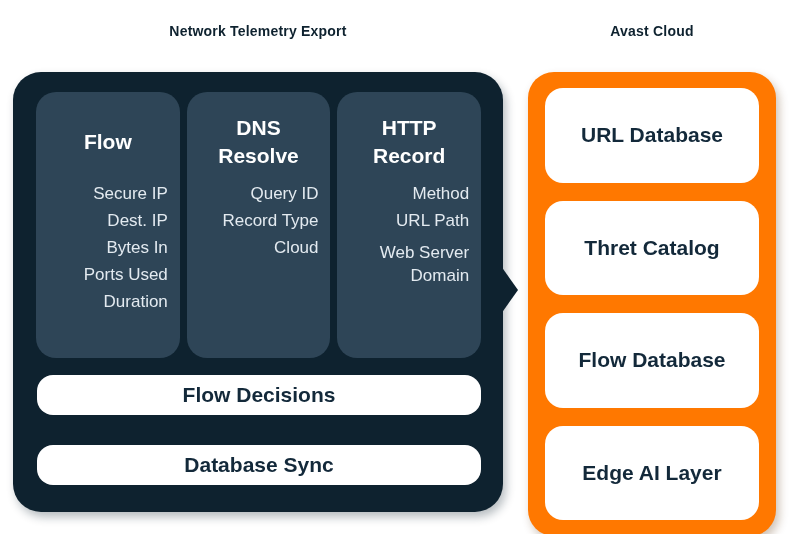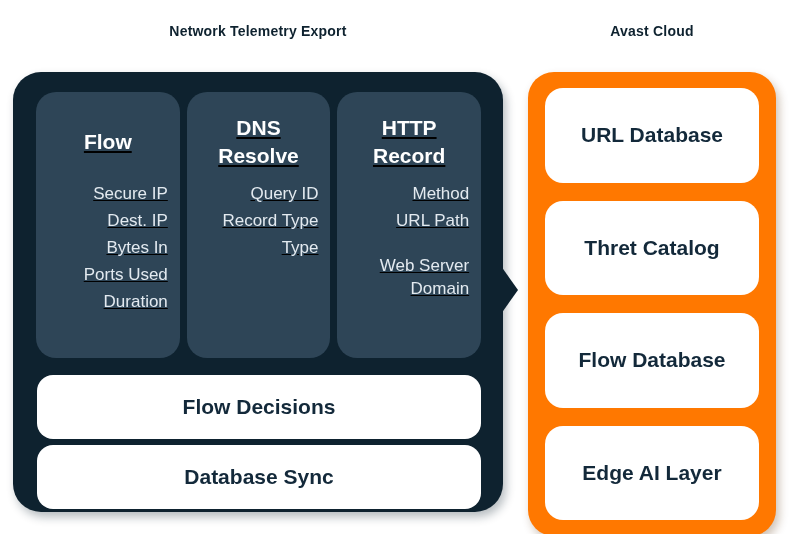--- a/index.html
+++ b/index.html
@@ -32,42 +32,42 @@
     box-shadow:3px 5px 10px rgba(14,34,47,0.30);
   }
   .arrow{
     position:absolute;right:-15px;top:194px;width:17px;height:48px;
     background:var(--navy);
     clip-path:polygon(0 0,100% 50%,0 100%);
   }
 
   .columns{
     position:absolute;left:23px;top:20px;right:22px;height:266px;
-    display:flex;gap:7px;text-decoration:underline;
+    display:flex;gap:7px;
   }
   .col{
     flex:1;background:var(--slate);border-radius:20px;
     display:flex;flex-direction:column;align-items:center;
     padding-top:16px;
   }
   .col-header{
     width:104px;height:68px;
     display:flex;align-items:center;justify-content:center;
     text-align:center;color:#ffffff;
     font-size:21px;font-weight:700;line-height:28px;
   }
   .col-items{margin-top:4px;text-align:right;width:120px;}
   .item{
     color:var(--text_light);font-size:17px;font-weight:400;
     line-height:27px;
   }
-  .item-spaced{margin-top:20px;line-height:23px;}
+  .item-spaced{margin-top:7px;line-height:23px;}
 
   .bar{
-    position:absolute;left:24px;right:22px;height:64px;
+    position:absolute;left:24px;right:22px;height:40px;
     background:var(--white);border-radius:16px;
     display:flex;align-items:center;justify-content:center;
     color:var(--text_navy);font-size:21px;font-weight:700;
   }
   .bar-1{top:303px;}
   .bar-2{top:373px;}
 
   .orange-panel{
     position:absolute;left:528px;top:72px;width:248px;height:464px;
     background:var(--orange);border-radius:26px;
@@ -103,21 +103,21 @@
           <div class="item">Ports Used</div>
           <div class="item">Duration</div>
         </div>
       </div>
 
       <div class="col">
         <div class="col-header">DNS Resolve</div>
         <div class="col-items">
           <div class="item">Query ID</div>
           <div class="item">Record Type</div>
-          <div class="item">Type</div>
+          <div class="item">Cloud</div>
         </div>
       </div>
 
       <div class="col">
         <div class="col-header">HTTP Record</div>
         <div class="col-items">
           <div class="item">Method</div>
           <div class="item">URL Path</div>
           <div class="item item-spaced">Web Server Domain</div>
         </div>

